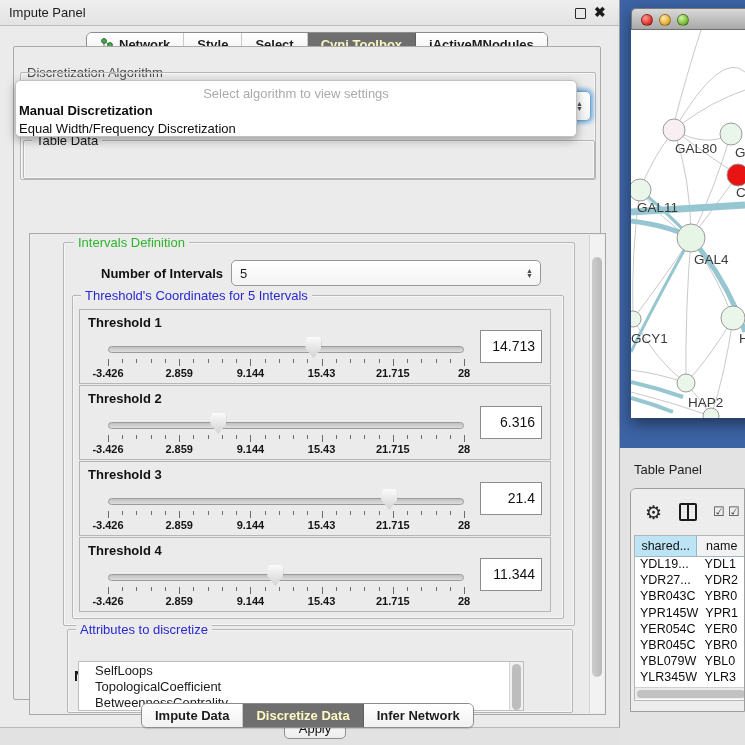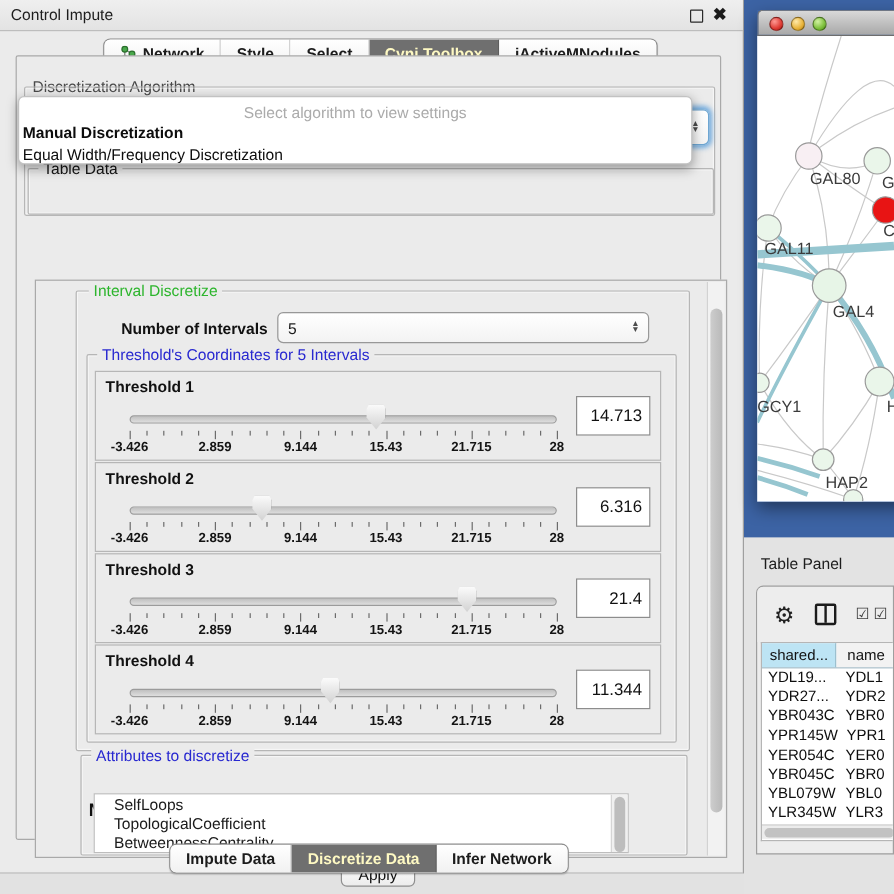--- a/index.html
+++ b/index.html
@@ -105,21 +105,21 @@
   .hsb { position:absolute; left:0px; bottom:1px; width:112px; height:12px; background:#ececec; border-top:1px solid #d0d0d0; }
   .hsb .thumb { position:absolute; left:2px; top:2px; width:108px; height:8px; background:#c2c2c2; border-radius:4px; }
 </style>
 </head>
 <body>
 
 <div id="root">
 
   <div class="control-panel">
     <div class="titlebar">
-      <span class="t-title">Control Impute</span>
+      <span class="t-title">Impute Panel</span>
       <span class="float-icon"></span>
       <span class="close-icon">✖</span>
     </div>
 
     <div class="seg-bar top-tabs">
       <div class="seg">
         <svg class="net-glyph" viewBox="0 0 14 14">
           <line x1="4" y1="3" x2="10" y2="7" stroke="#777" stroke-width="1"></line>
           <line x1="4" y1="11" x2="10" y2="7" stroke="#777" stroke-width="1"></line>
           <line x1="4" y1="3" x2="4" y2="11" stroke="#777" stroke-width="1"></line>
@@ -151,21 +151,21 @@
           <span class="spin">▲<br>▼</span>
         </div>
 
         <div class="group" style="left:2px;top:67px;width:572px;height:39px;">
           <span class="legend" style="color:#161616;">Table Data</span>
         </div>
       </div>
 
       <div class="scrollpane">
         <div class="group fs-interval">
-          <span class="legend green" style="left:10px;">Interval Discretize</span>
+          <span class="legend green" style="left:10px;">Intervals Definition</span>
           <span class="noi-label">Number of Intervals</span>
           <div class="combo noi-combo">
             <span>5</span>
             <span class="spin">▲<br>▼</span>
           </div>
           <div class="group fs-thresholds">
             <span class="legend blue">Threshold's Coordinates for 5 Intervals</span>
             <div class="blocks" id="threshold-blocks">
                 <div class="tblock">
                   <div class="tb-label">Threshold 1</div>

